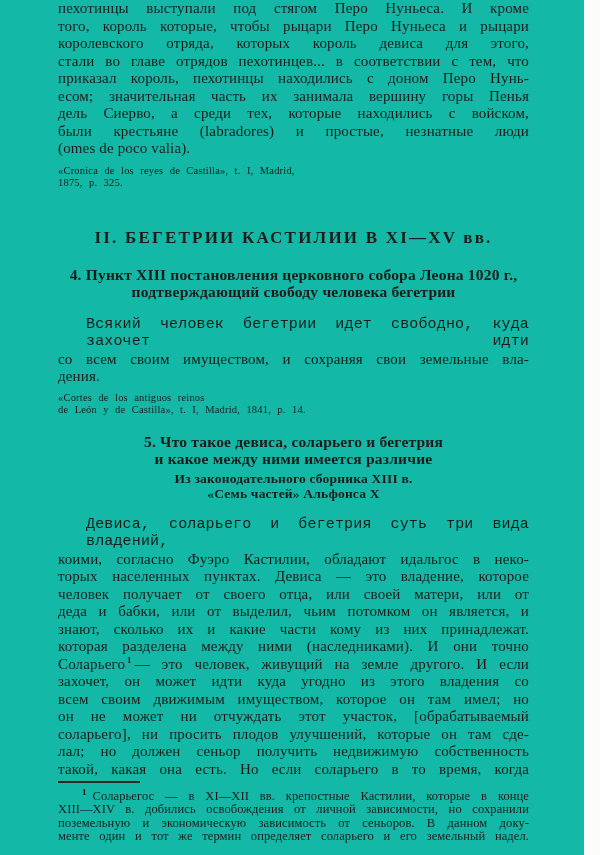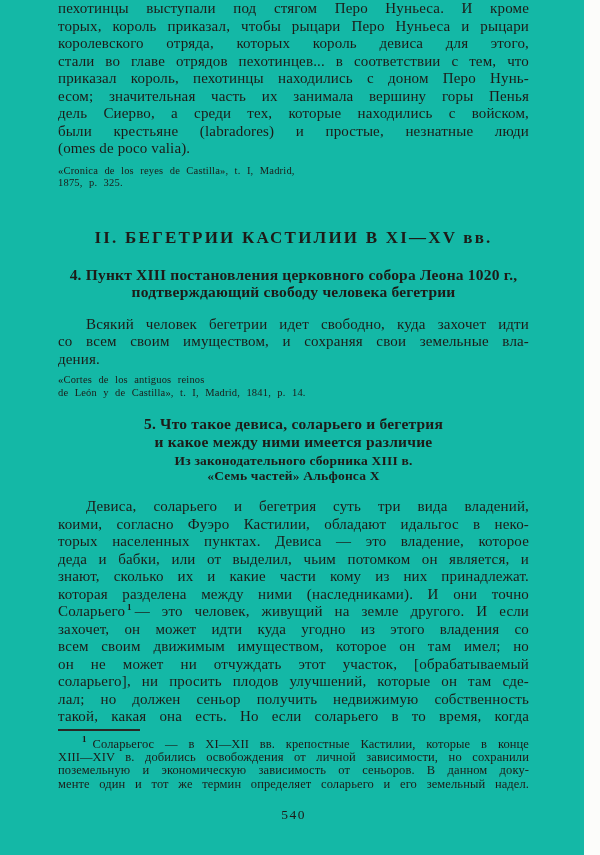--- a/index.html
+++ b/index.html
@@ -15,21 +15,21 @@
     width: 584px; height: 855px;
     padding: 0 55px 0 58px;
     background: #14b8a6;
   }
   
   .jline { text-align: justify; text-align-last: justify; }
   .body-text .jline, .jline.body-text {
     font-size: 15px; line-height: 17.5px; letter-spacing: 0.15px;
   }
   .end-left .jline:last-child { text-align-last: left; }
-  .indent .jline:first-child { padding-left: 28px; }
+  .indent .jline:first-child { padding-left: 28px; font-family: Liberation Mono, monospace; }
 
   .cite { margin-top: 7px; }
   .cite .jline {
     font-size: 10.5px; line-height: 12.5px;
     letter-spacing: 0.2px; word-spacing: 3.5px;
     text-align: right; text-align-last: left;
   }
 
   .chapter {
     margin-top: 38px; height: 20px;
@@ -72,21 +72,21 @@
     font-size: 13.5px; letter-spacing: 1.5px;
   }
 </style>
 </head>
 <body>
 
 <div class="page">
 
   <div class="lines body-text end-left">
       <div class="jline">пехотинцы выступали под стягом Перо Нуньеса. И кроме</div>
-      <div class="jline">торых, король приказал, чтобы рыцари Перо Нуньеса и рыцари</div>
+      <div class="jline">того, король которые, чтобы рыцари Перо Нуньеса и рыцари</div>
       <div class="jline">королевского отряда, которых король девиса для этого,</div>
       <div class="jline">стали во главе отрядов пехотинцев... в соответствии с тем, что</div>
       <div class="jline">приказал король, пехотинцы находились с доном Перо Нунь-</div>
       <div class="jline">есом; значительная часть их занимала вершину горы Пенья</div>
       <div class="jline">дель Сиерво, а среди тех, которые находились с войском,</div>
       <div class="jline">были крестьяне (labradores) и простые, незнатные люди</div>
       <div class="jline">(omes de poco valia).</div>
     </div>
 
   <div class="lines cite">
@@ -119,20 +119,21 @@
 
   <div class="lines sub-title mt3">
       <div class="jline">Из законодательного сборника XIII в.</div>
       <div class="jline">«Семь частей» Альфонса X</div>
     </div>
 
   <div class="lines body-text indent mt15">
       <div class="jline">Девиса, соларьего и бегетрия суть три вида владений,</div>
       <div class="jline">коими, согласно Фуэро Кастилии, обладают идальгос в неко-</div>
       <div class="jline">торых населенных пунктах. Девиса — это владение, которое</div>
+      <div class="jline">человек получает от своего отца, или своей матери, или от</div>
       <div class="jline">деда и бабки, или от выделил, чьим потомком он является, и</div>
       <div class="jline">знают, сколько их и какие части кому из них принадлежат.</div>
       <div class="jline">которая разделена между ними (наследниками). И они точно</div>
     </div>
 
   <div class="jline body-text">
     <span>Соларьего</span><sup class="ref">1</sup><span>— это человек, живущий на земле другого. И если</span>
   </div>
 
   <div class="lines body-text">

